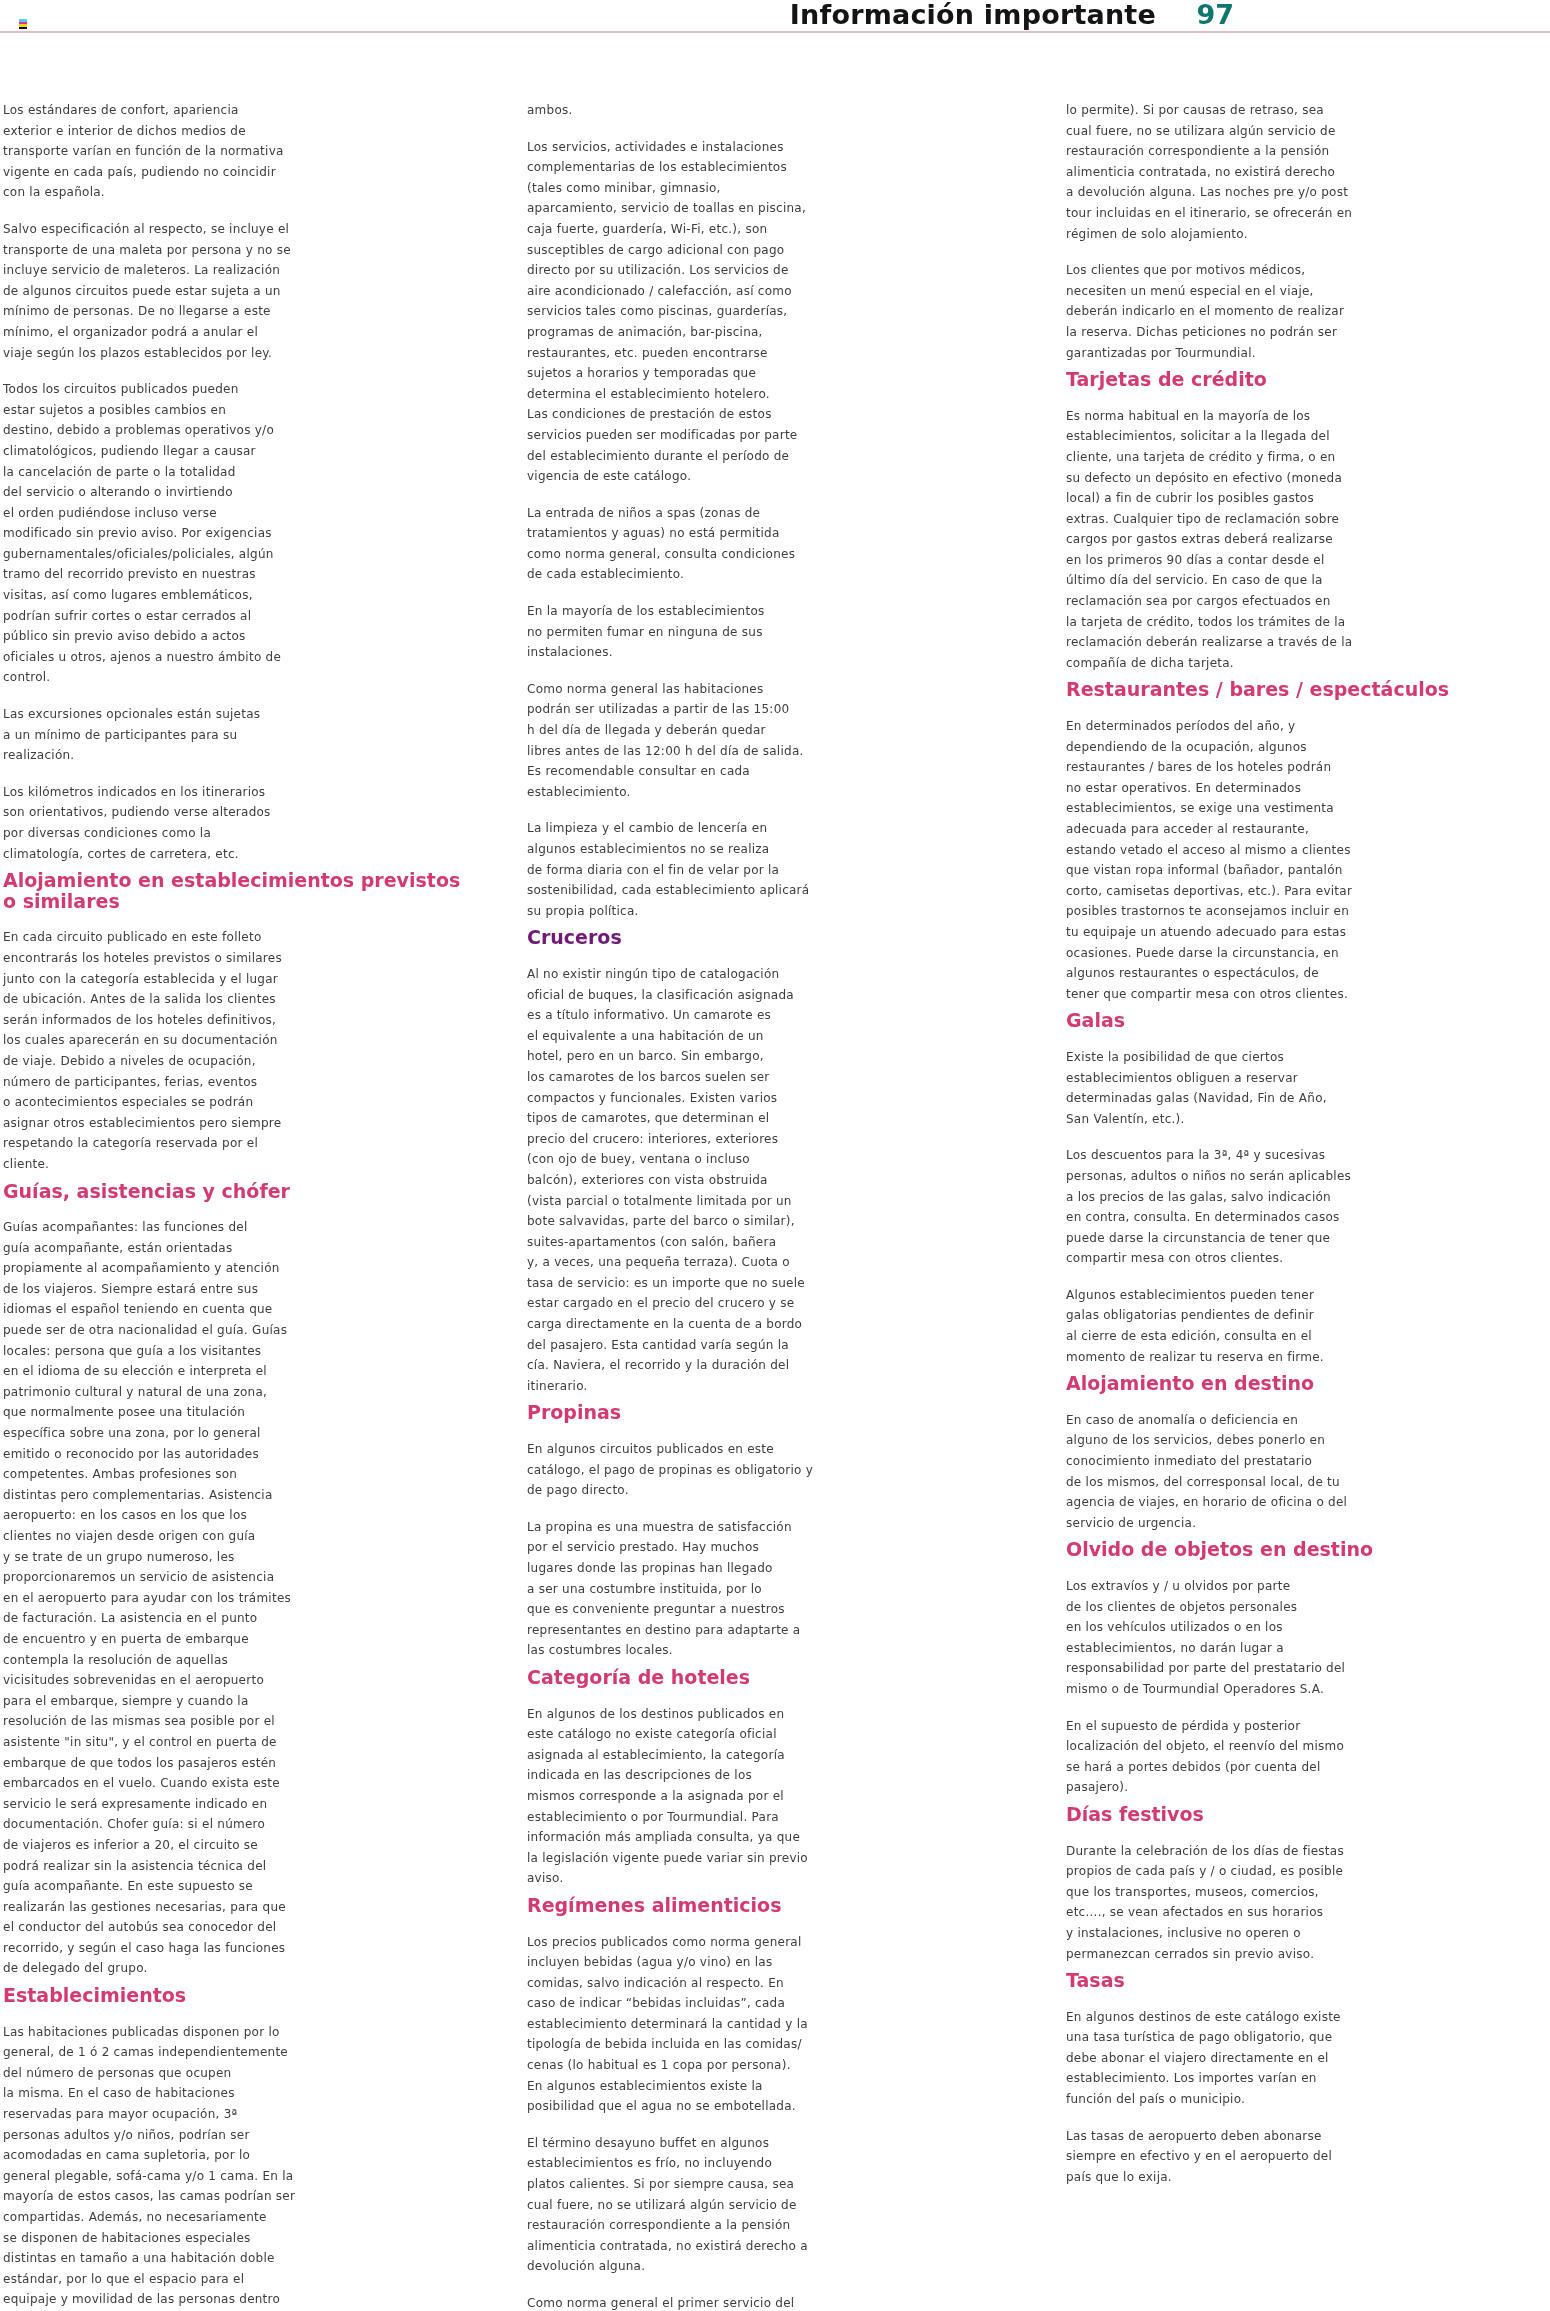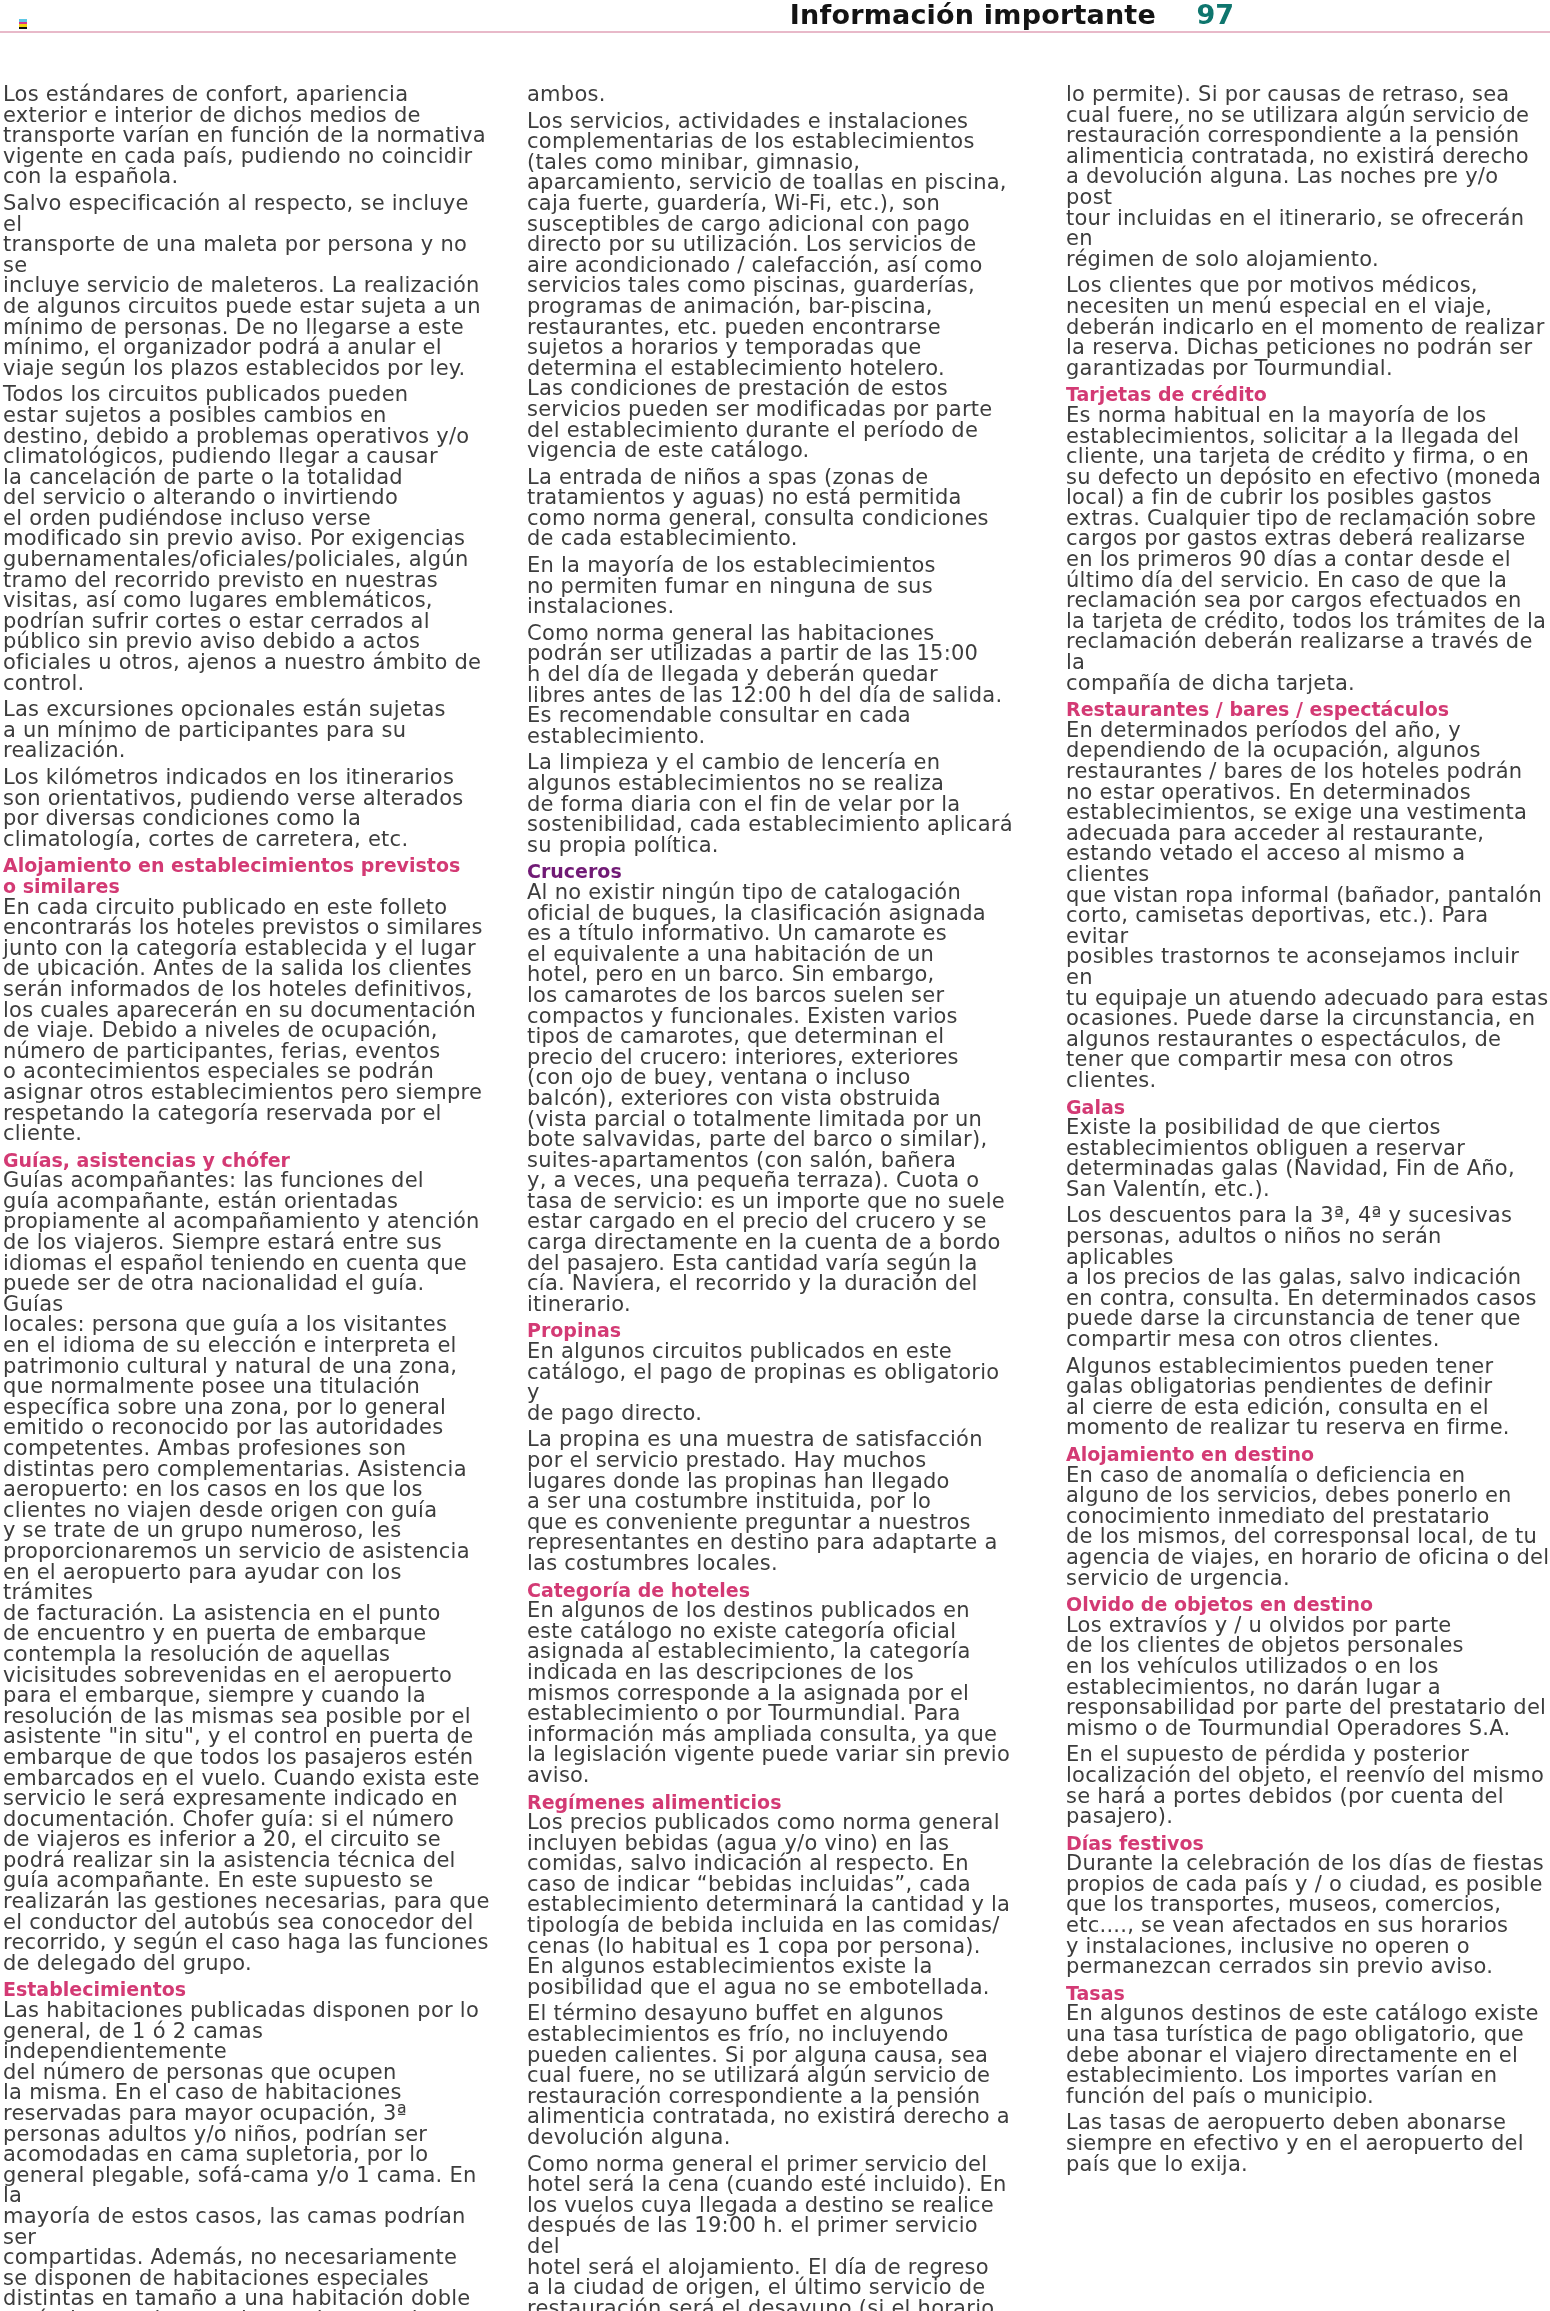--- a/index.html
+++ b/index.html
@@ -9,21 +9,21 @@
   .header-rule { position: absolute; left: 0; top: 31px; width: 1550px; height: 2px; background: #e8b9c9; }
   .color-mark { position: absolute; left: 19px; top: 19px; width: 8px; height: 10px; }
   .color-mark span { display: block; height: 2.5px; }
   .page-title { position: absolute; right: 82px; top: -1px; font-weight: bold; font-size: 27px;
                 color: #141414; letter-spacing: 0.2px; }
   .page-number { position: absolute; right: 4px; top: -1px; font-weight: bold; font-size: 27px; color: #0f766e; }
   .col { position: absolute; top: 84px; }
   .col-left { left: 3px; width: 488px; }
   .col-mid { left: 527px; width: 490px; }
   .col-right { left: 1066px; width: 484px; }
-  .col p { margin: 0 0 6px 0; font-size: 21px; line-height: 20.6px; letter-spacing: 0.25px;
+  .col p { margin: 16px 0 6px 0; font-size: 12px; line-height: 20.6px; letter-spacing: 0.25px;
            white-space: pre-line; }
   .col h2 { margin: 2px 0 0 0; font-size: 19px; line-height: 20.6px; font-weight: bold;
             color: #d33a74; white-space: pre-line; }
 </style>
 </head>
 <body>
 
 <div class="header">
   <div class="color-mark">
     <span style="background: rgb(94, 200, 230);"></span>
@@ -227,21 +227,21 @@
 incluyen bebidas (agua y/o vino) en las
 comidas, salvo indicación al respecto. En
 caso de indicar “bebidas incluidas”, cada
 establecimiento determinará la cantidad y la
 tipología de bebida incluida en las comidas/
 cenas (lo habitual es 1 copa por persona).
 En algunos establecimientos existe la
 posibilidad que el agua no se embotellada.</p>
     <p>El término desayuno buffet en algunos
 establecimientos es frío, no incluyendo
-pueden calientes. Si por alguna causa, sea
+platos calientes. Si por siempre causa, sea
 cual fuere, no se utilizará algún servicio de
 restauración correspondiente a la pensión
 alimenticia contratada, no existirá derecho a
 devolución alguna.</p>
     <p>Como norma general el primer servicio del
 hotel será la cena (cuando esté incluido). En
 los vuelos cuya llegada a destino se realice
 después de las 19:00 h. el primer servicio del
 hotel será el alojamiento. El día de regreso
 a la ciudad de origen, el último servicio de

